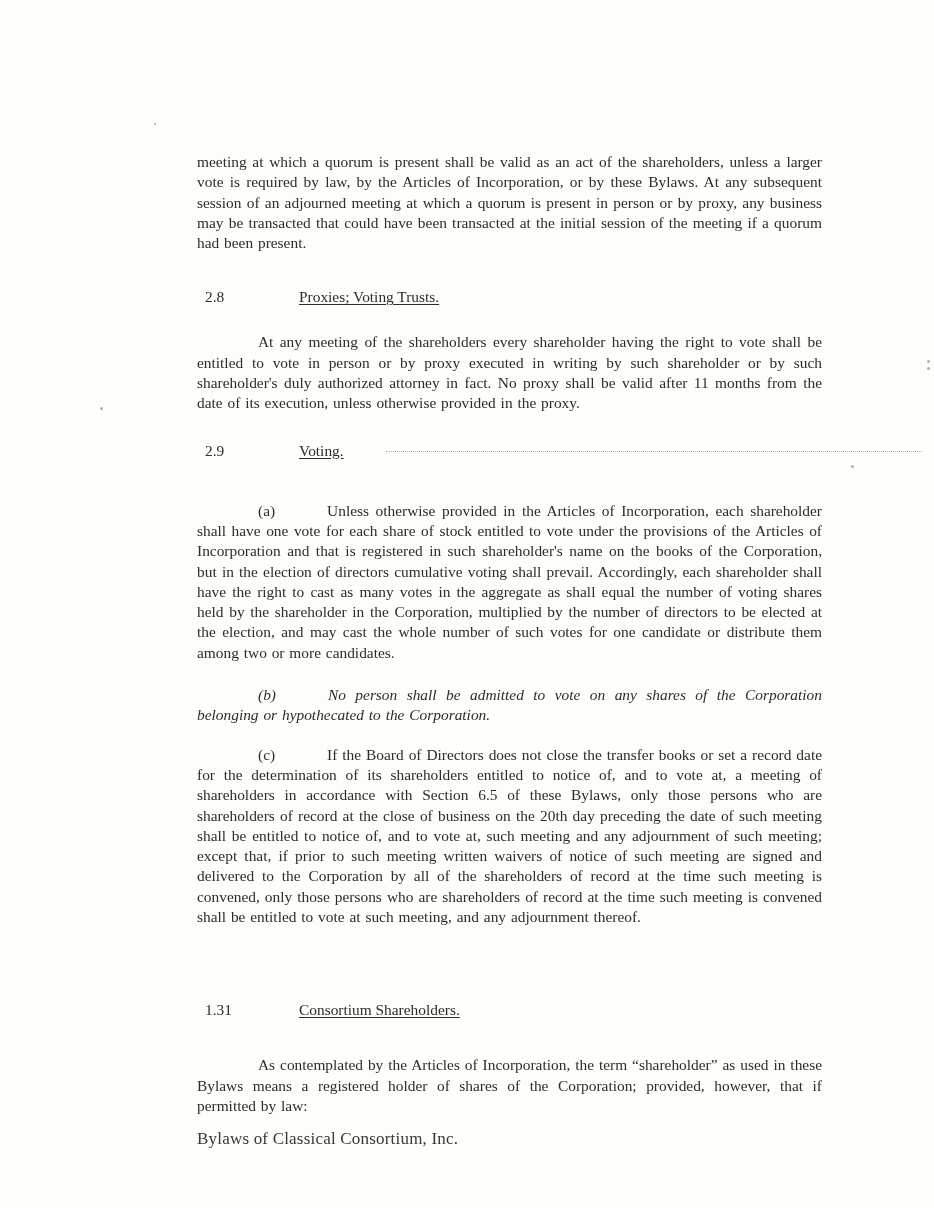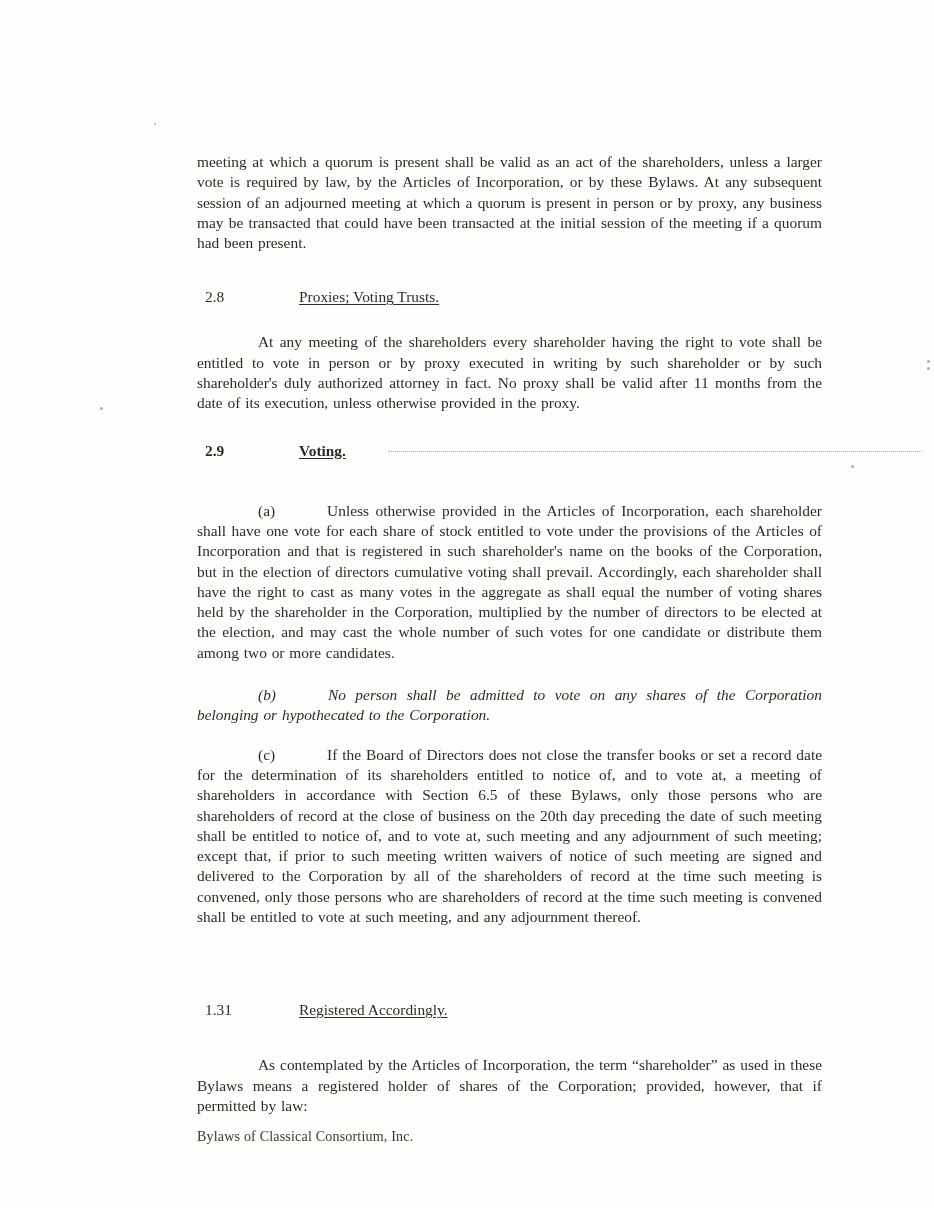--- a/index.html
+++ b/index.html
@@ -44,29 +44,29 @@
     border-bottom: 1px dotted #97948a;
     margin-left: 10px;
     margin-right: -100px;
     transform: translateY(-4px);
     opacity: 0.75;
   }
   
   .m-cont        { margin-bottom: 0; }
   .h-28          { margin-top: 26px; }
   .p-28          { margin-top: 17px; }
-  .h-29          { margin-top: 19px; font-weight: bold; }
+  .h-29          { margin-top: 19px; }
   .p-29a         { margin-top: 32px; }
   .p-29b         { margin-top: 22px; font-style: italic; }
   .p-29c         { margin-top: 19px; }
   .h-210         { margin-top: 65px; }
   .p-210         { margin-top: 27px; }
   .doc-footer {
     margin-top: 13px;
-    font-size: 14px;
+    font-size: 17px;
     letter-spacing: 0.2px;
     color: #3a3832;
   }
   
   .speck {
     position: absolute;
     background: #6f6d66;
     opacity: 0.55;
     border-radius: 50%;
   }
@@ -96,21 +96,21 @@
   </div>
 
   <p class="body-para indent p-29a"><span class="p-label">(a)</span><span>Unless otherwise provided in the Articles of Incorporation, each shareholder shall have one vote for each share of stock entitled to vote under the provisions of the Articles of Incorporation and that is registered in such shareholder's name on the books of the Corporation, but in the election of directors cumulative voting shall prevail. Accordingly, each shareholder shall have the right to cast as many votes in the aggregate as shall equal the number of voting shares held by the shareholder in the Corporation, multiplied by the number of directors to be elected at the election, and may cast the whole number of such votes for one candidate or distribute them among two or more candidates.</span></p>
 
   <p class="body-para indent p-29b"><span class="p-label">(b)</span><span>No person shall be admitted to vote on any shares of the Corporation belonging or hypothecated to the Corporation.</span></p>
 
   <p class="body-para indent p-29c"><span class="p-label">(c)</span><span>If the Board of Directors does not close the transfer books or set a record date for the determination of its shareholders entitled to notice of, and to vote at, a meeting of shareholders in accordance with Section 6.5 of these Bylaws, only those persons who are shareholders of record at the close of business on the 20th day preceding the date of such meeting shall be entitled to notice of, and to vote at, such meeting and any adjournment of such meeting; except that, if prior to such meeting written waivers of notice of such meeting are signed and delivered to the Corporation by all of the shareholders of record at the time such meeting is convened, only those persons who are shareholders of record at the time such meeting is convened shall be entitled to vote at such meeting, and any adjournment thereof.</span></p>
 
   <div class="section-heading h-210">
     <span class="sec-num">1.31</span>
-    <span class="sec-title">Registered Accordingly.</span>
+    <span class="sec-title">Consortium Shareholders.</span>
   </div>
 
   <p class="body-para indent p-210"><span>As contemplated by the Articles of Incorporation, the term “shareholder” as used in these Bylaws means a registered holder of shares of the Corporation; provided, however, that if permitted by law:</span></p>
 
   <div class="doc-footer">Bylaws of Classical Consortium, Inc.</div>
 
 </div>
 
 <span class="speck speck-1"></span>
 <span class="speck speck-2"></span>

